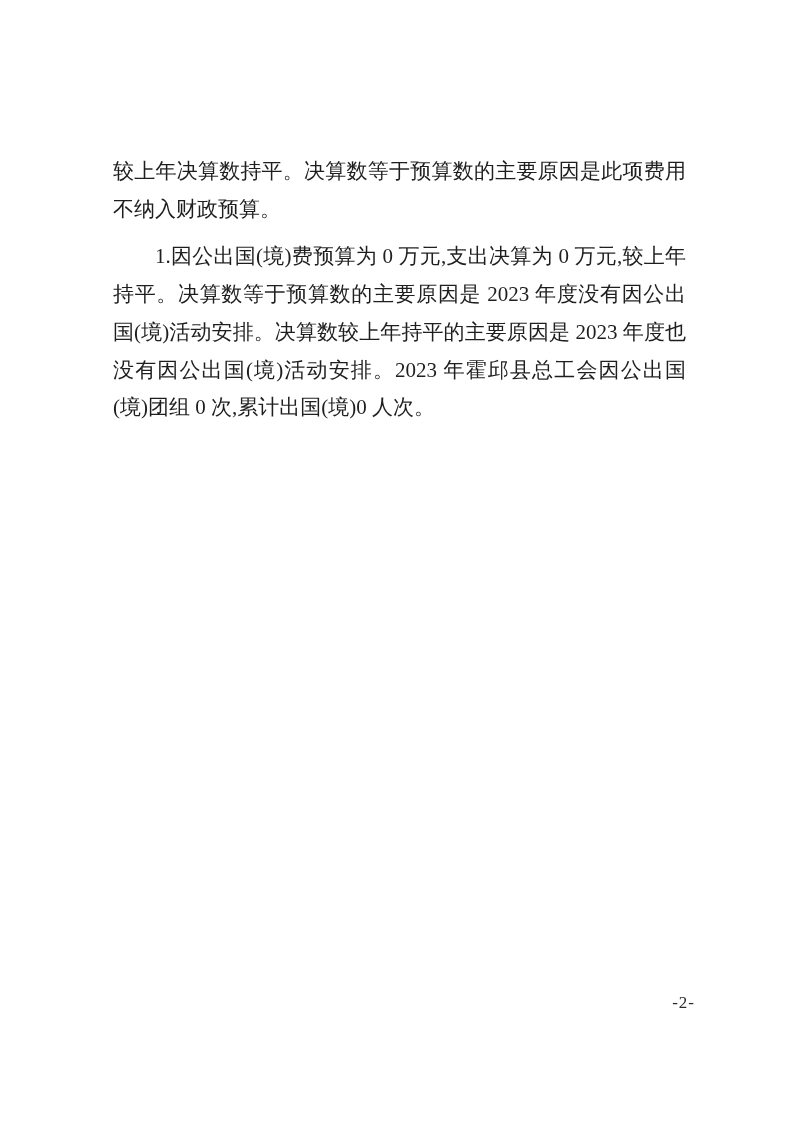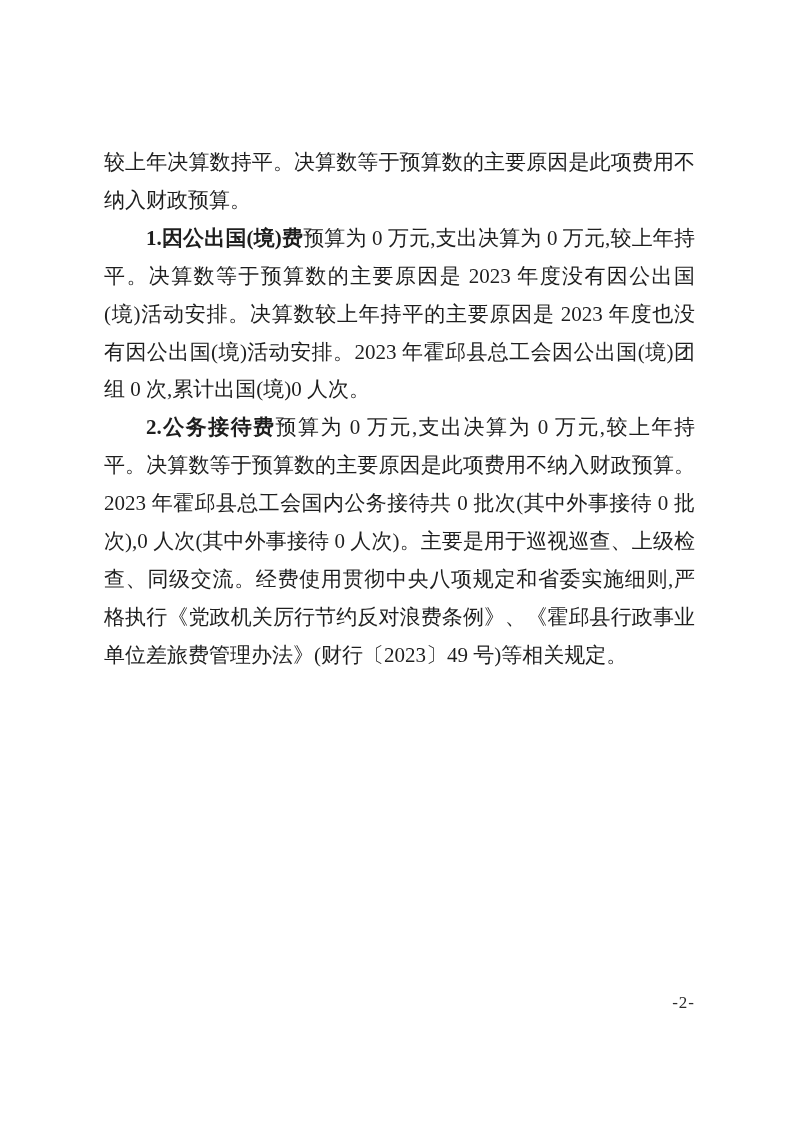--- a/index.html
+++ b/index.html
@@ -20,31 +20,31 @@
     position: absolute;
     left: 104px;
     top: 144px;
     width: 591px;
     font-size: 21px;
     line-height: 37.9px;
     text-align: justify;
     letter-spacing: 0;
   }
   .para {
-    margin: 0;
+    margin: 9px;
     padding: 0;
   }
   .para.indent {
     text-indent: 2em;
   }
   .run {
     font-weight: 400;
   }
   .run.bold {
-    font-weight: 700;
+    font-weight: 400;
   }
   .heading .run {
     font-weight: 700;
   }
   .page-number {
     position: absolute;
     top: 993px;
     right: 98px;
     font-size: 17px;
     letter-spacing: 1px;
@@ -57,19 +57,18 @@
 
 <div class="page">
   <div class="body-text">
 
     <p class="para"><span class="run">较上年决算数持平。决算数等于预算数的主要原因是此项费用不纳入财政预算。</span></p>
 
 
 
     <p class="para indent"><span class="run bold">1.因公出国(境)费</span><span class="run">预算为 0 万元,支出决算为 0 万元,较上年持平。决算数等于预算数的主要原因是 2023 年度没有因公出国(境)活动安排。决算数较上年持平的主要原因是 2023 年度也没有因公出国(境)活动安排。2023 年霍邱县总工会因公出国(境)团组 0 次,累计出国(境)0 人次。</span></p>
 
-    <p class="para indent"><span class="run bold">2.公务接待费</span><span class="run">预算为 0 万元,支出决算为 0 万元,较上年持平。决算数等于预算数的主要原因是此项费用不纳入财政预算。2023 年霍邱县总工会国内公务接待共 0 批次(其中外事接待 0 批次),0 人次(其中外事接待 0 人次)。主要是用于巡视巡查、上级检查、同级交流。经费使用贯彻中央八项规定和省委实施细则,严格执行《党政机关厉行节约反对浪费条例》、《霍邱县行政事业单位差旅费管理办法》(财行〔2023〕49 号)等相关规定。</span></p>
 
 
   </div>
 
   <div class="page-number">-2-</div>
 </div>
 
 </body></html>

